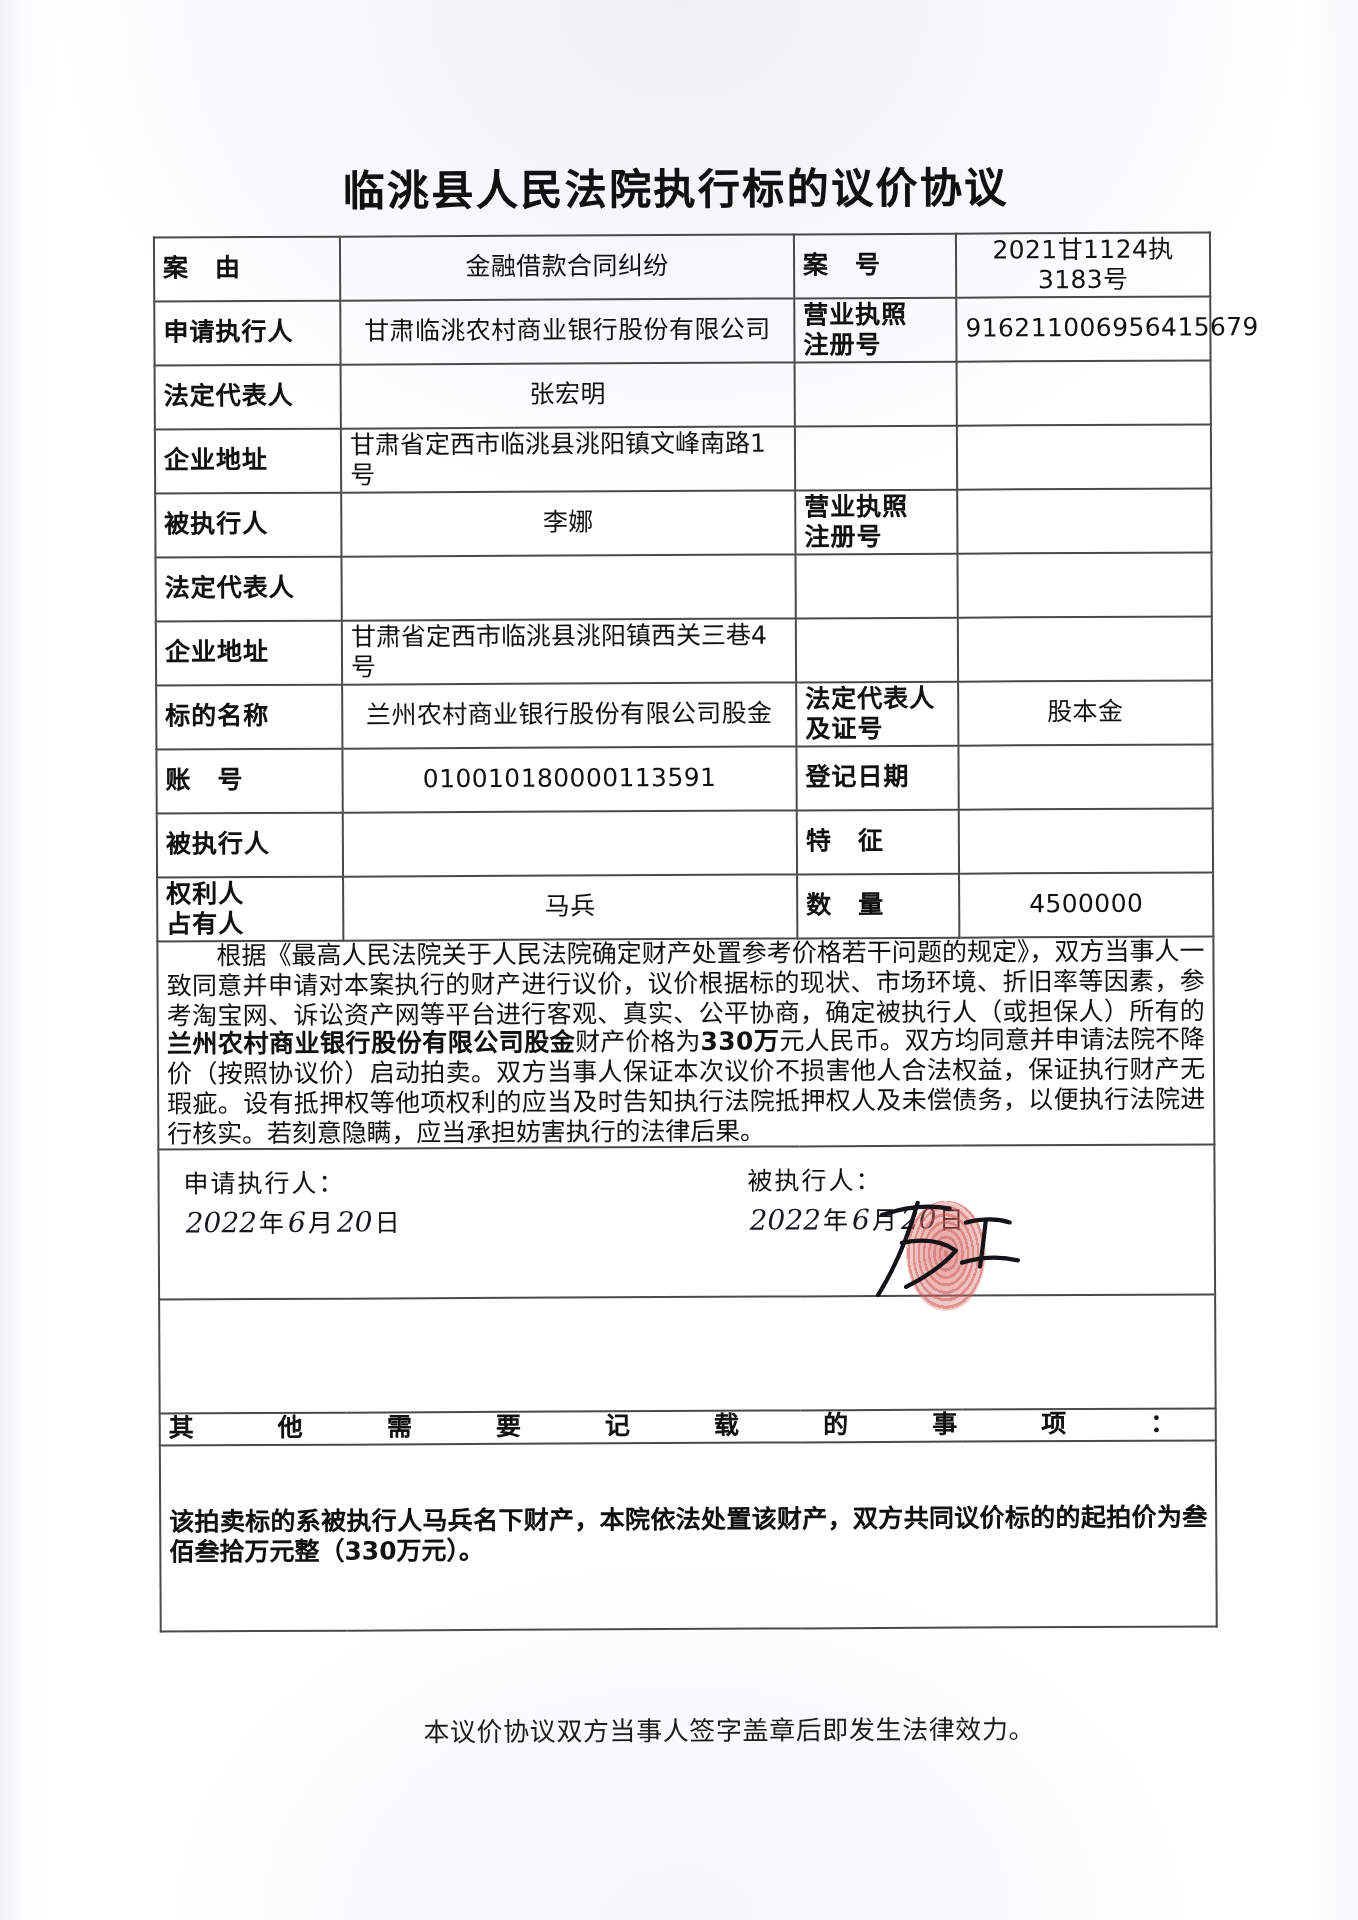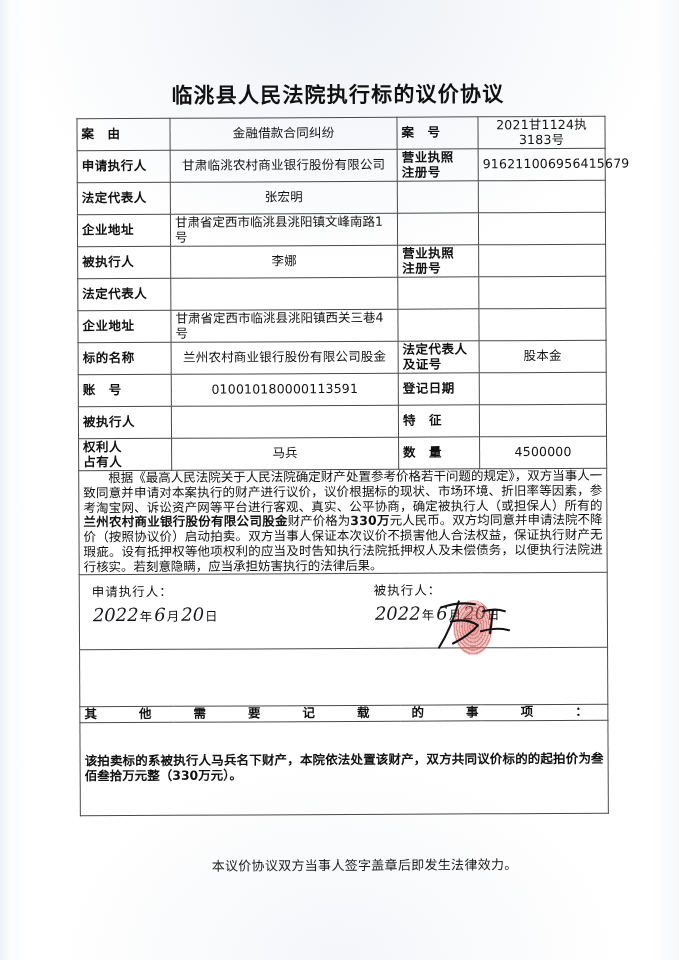--- a/index.html
+++ b/index.html
@@ -138,21 +138,21 @@
   }
   .date-line {
     margin-top: 4px;
     font-size: 12.5px;
     white-space: nowrap;
   }
   
   .hw {
     font-family: "DejaVu Serif", "Liberation Serif", serif;
     font-style: italic;
-    font-size: 18px;
+    font-size: 14px;
     color: #17171d;
     letter-spacing: 0;
     padding: 0 1px;
   }
 
   
   td.blank-tall { height: 56px; }
 
   
   td.other-head {

